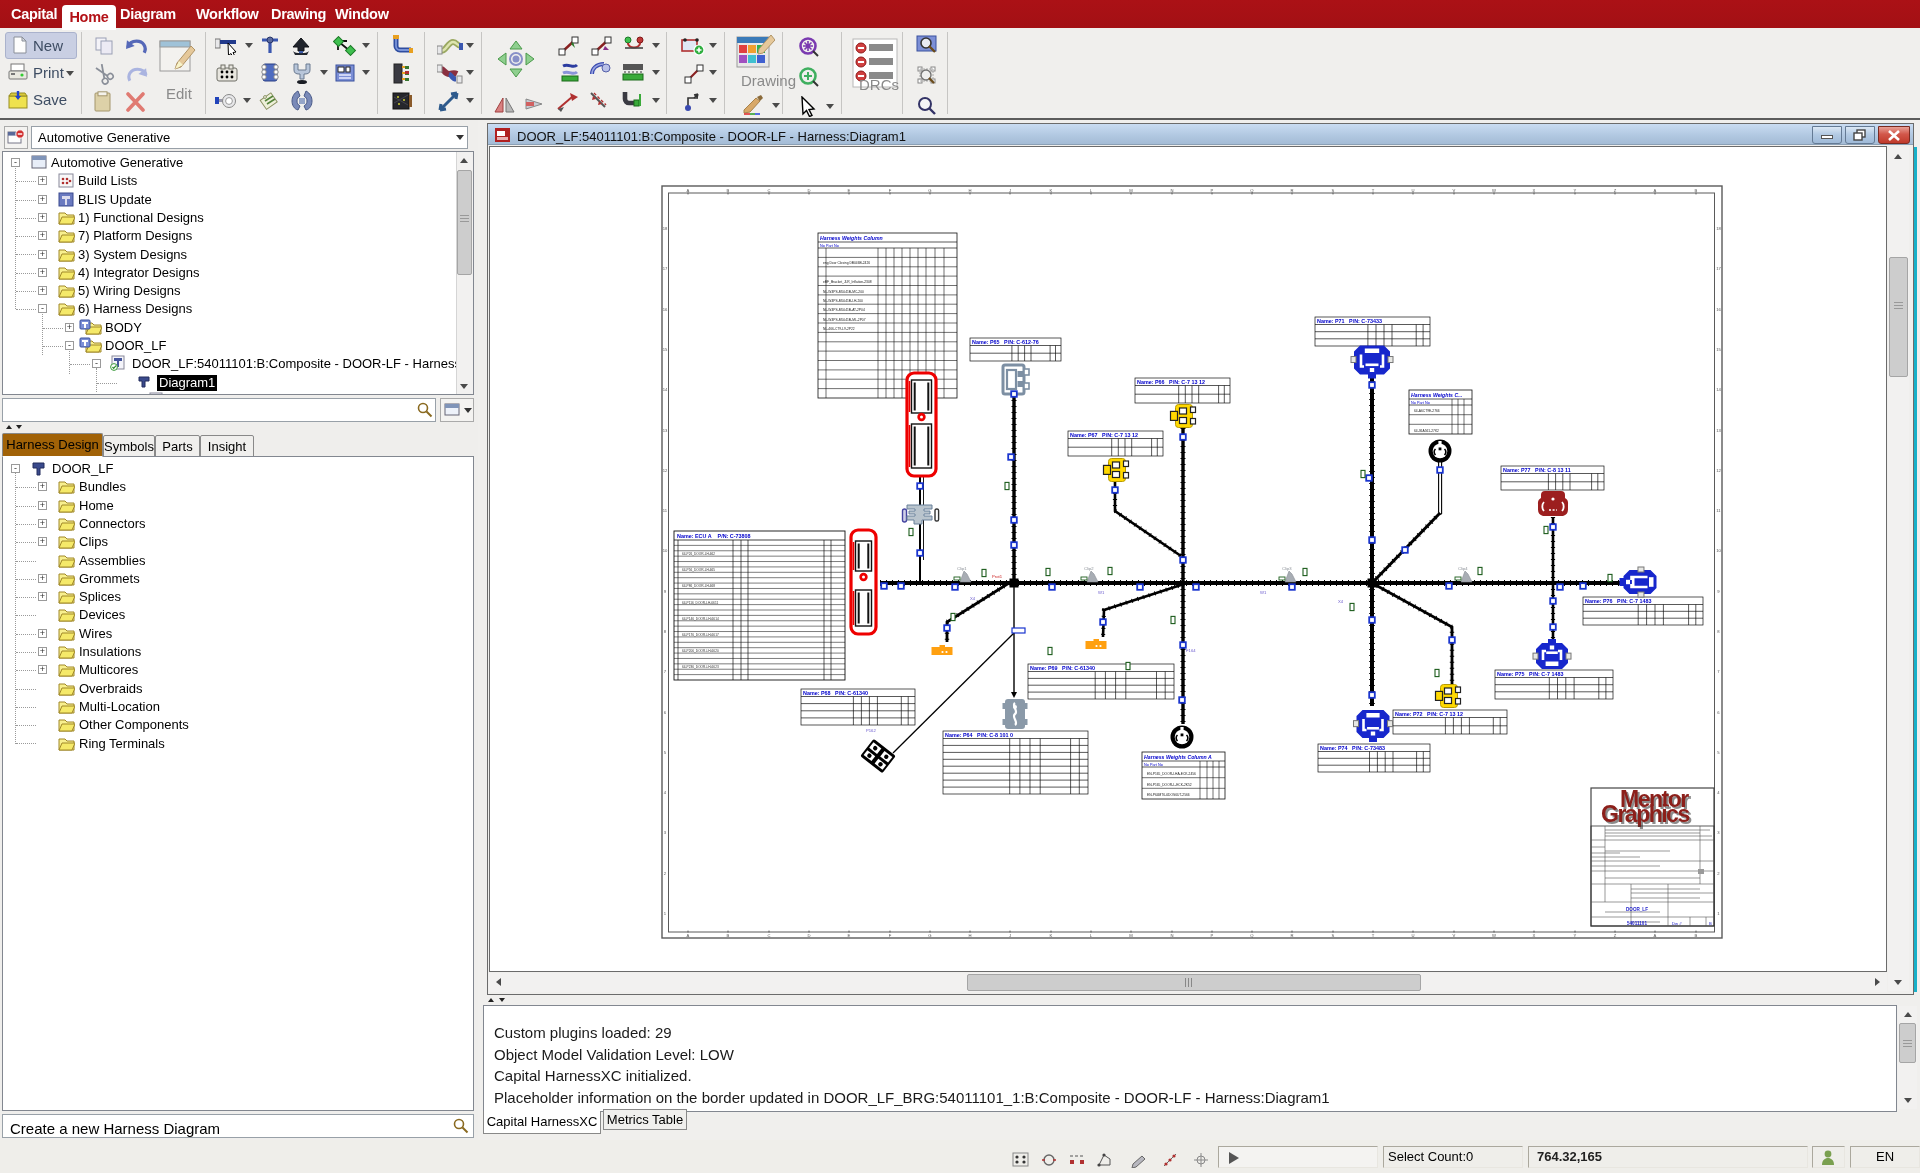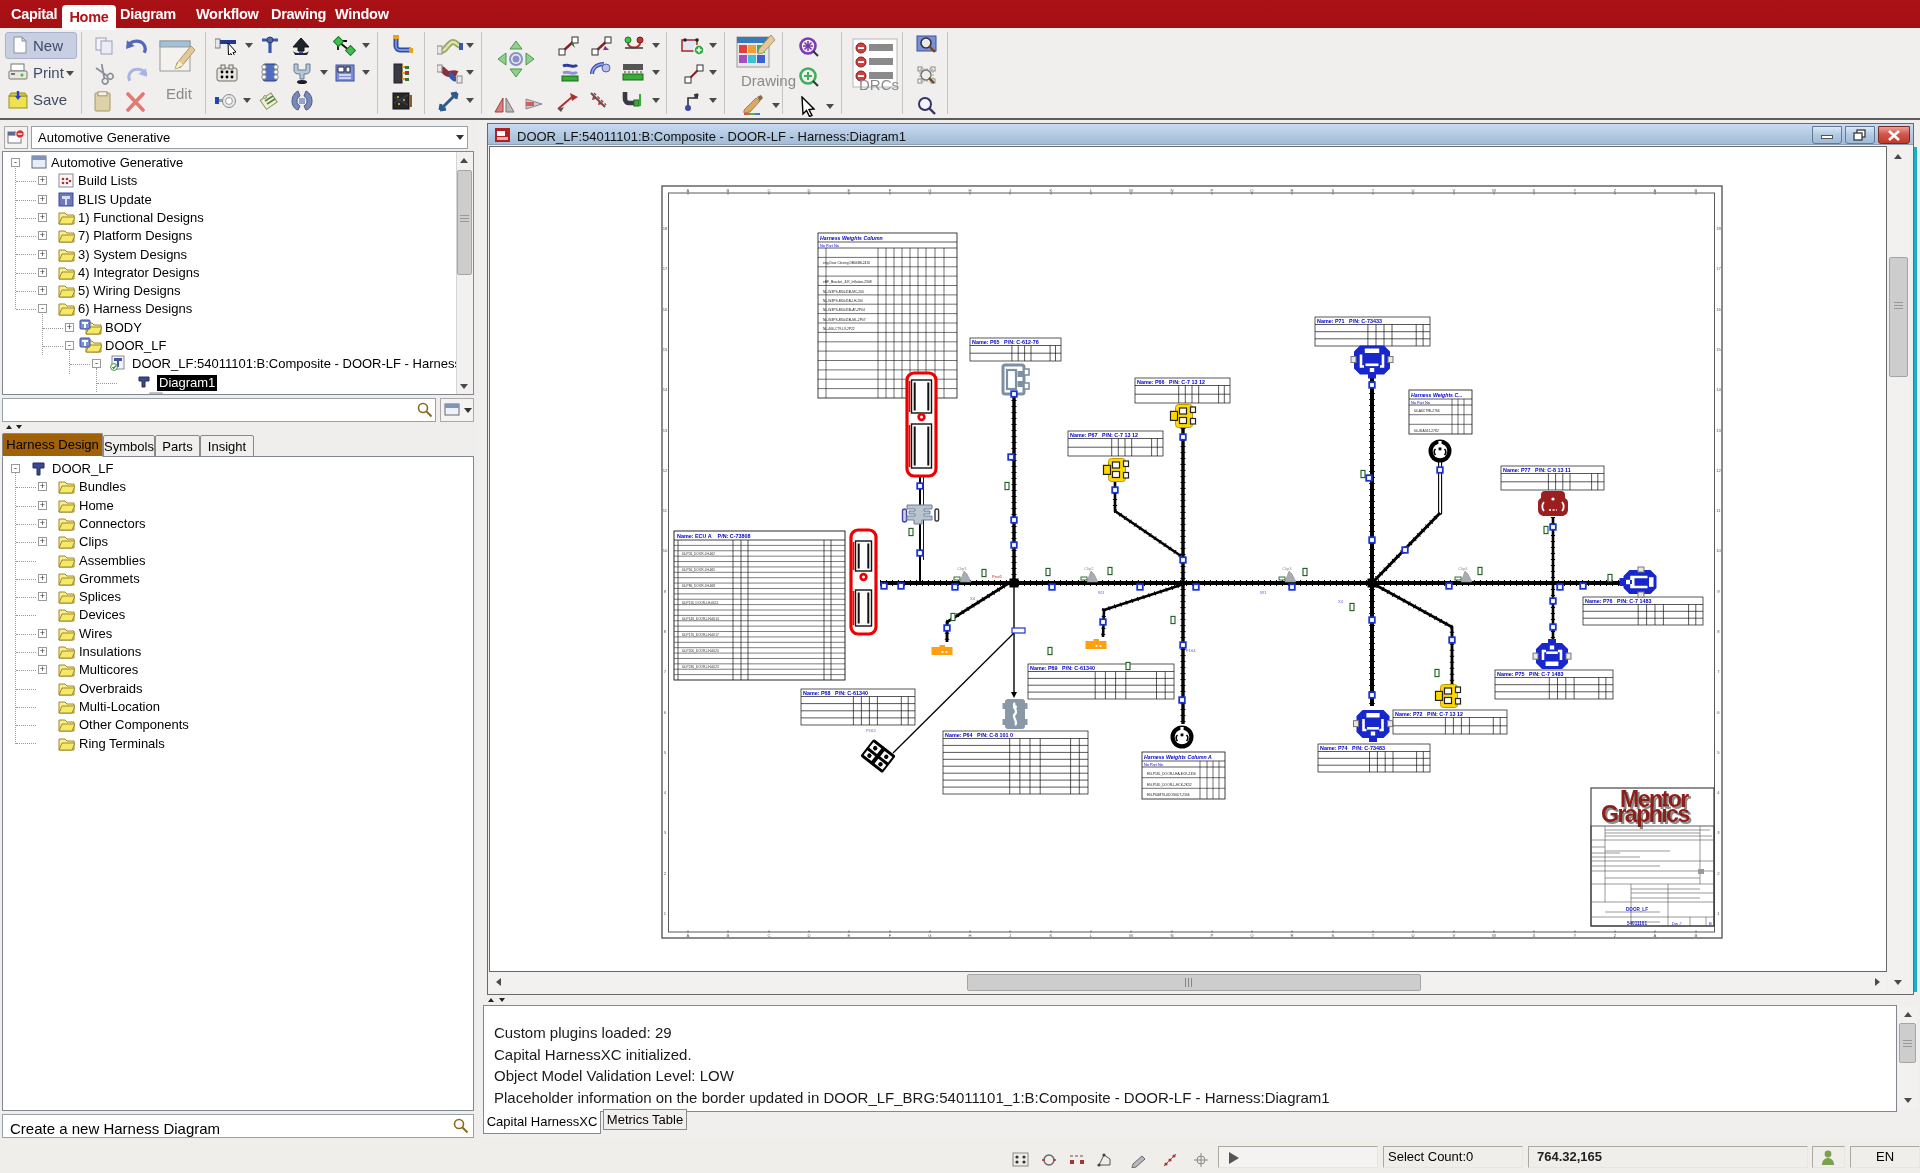--- a/index.html
+++ b/index.html
@@ -1406,22 +1406,22 @@
       <line x1="1706" y1="917" x2="1706" y2="926" stroke="#555" stroke-width="0.6"></line>
       <rect x="1698" y="869" width="6" height="5" fill="#9a9a9a"></rect>
       <text x="1626" y="911" font-size="4.6" font-weight="bold" fill="#2222cc">DOOR_LF</text>
       <text x="1627" y="925" font-size="4.6" font-weight="bold" fill="#2222cc">54011101</text>
       <text x="1672" y="925" font-size="4.2" fill="#2222cc">Dw #</text>
       <text x="1709" y="925" font-size="4.2" fill="#2222cc">B</text>
     </g>
   </svg>
 <div id="console">
 <div style="margin-top:16px">Custom plugins loaded: 29</div>
+<div>Object Model Validation Level: LOW</div>
 <div>Capital HarnessXC initialized.</div>
-<div>Object Model Validation Level: LOW</div>
 <div>Placeholder information on the border updated in DOOR_LF_BRG:54011101_1:B:Composite - DOOR-LF - Harness:Diagram1</div>
 <div style="color:#e03030">Customer Name invalid and needs to be set</div>
 </div>
 <div class="sb" style="left:1898px;top:1006px;width:19px;height:103px"></div>
 <div class="arrowbox" style="left:1899px;top:1007px;width:17px;height:15px"></div>
 <div class="tu" style="left:1904px;top:1012px"></div>
 <div class="arrowbox" style="left:1899px;top:1093px;width:17px;height:15px"></div>
 <div class="td" style="left:1904px;top:1098px"></div>
 <div class="sbthumb" style="left:1899px;top:1023px;width:17px;height:40px"></div>
 <div class="abs" style="left:1903px;top:1040px;width:9px;height:1px;background:#999;box-shadow:0 3px #999,0 6px #999"></div>

